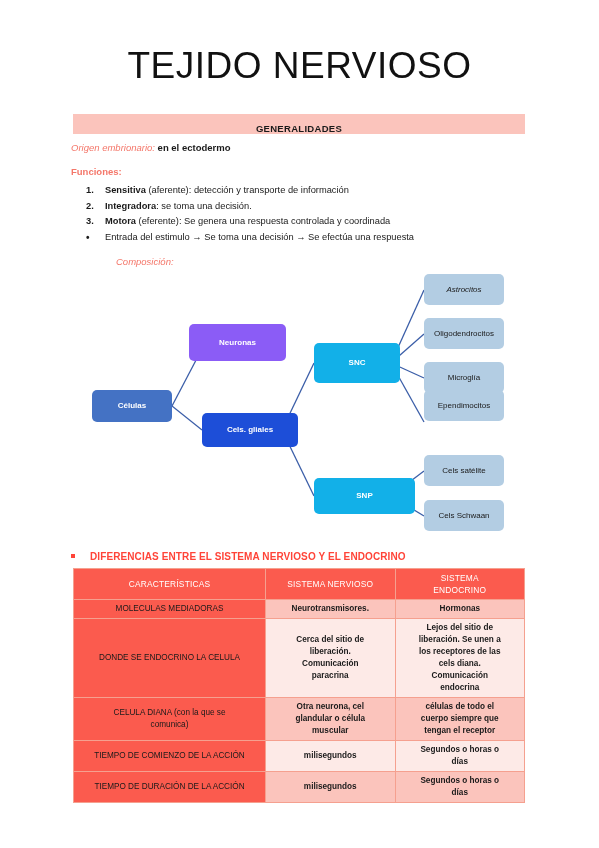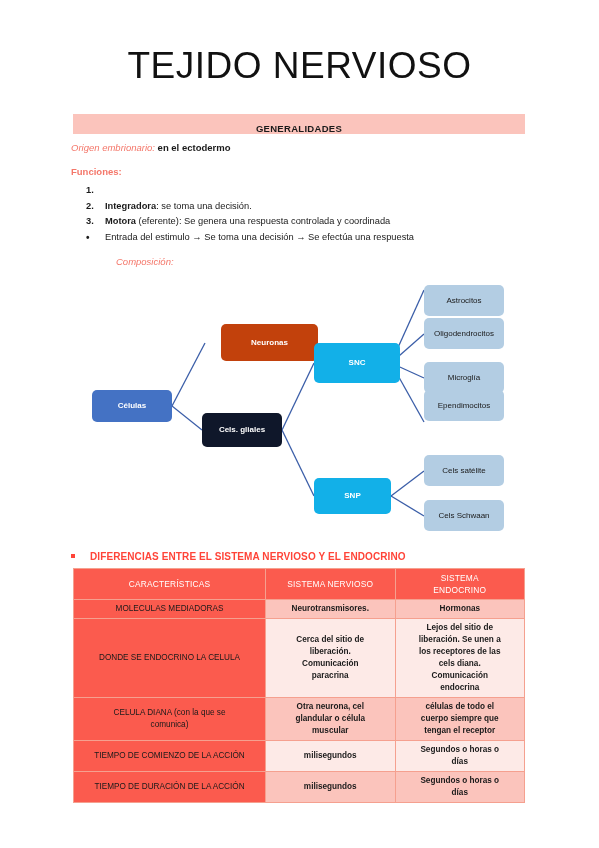--- a/index.html
+++ b/index.html
@@ -47,29 +47,29 @@
   
   .diagram{position:absolute;left:80px;top:265px;width:440px;height:280px;}
   .diagram svg{position:absolute;left:0;top:0;}
   .node{
     position:absolute;border-radius:5px;display:flex;
     align-items:center;justify-content:center;text-align:center;
     font-size:8px;font-weight:700;line-height:1.15;padding:0 3px;
     box-sizing:border-box;
   }
   .n-celulas{left:12px;top:125px;width:80px;height:32px;background:#4472c4;color:#fff;}
-  .n-neuronas{left:141px;top:59px;width:97px;height:37px;background:#c2410c;color:#fff;}
-  .n-gliales{left:122px;top:148px;width:80px;height:34px;background:#0f172a;color:#fff;}
+  .n-neuronas{left:109px;top:59px;width:97px;height:37px;background:#8b5cf6;color:#fff;}
+  .n-gliales{left:122px;top:148px;width:96px;height:34px;background:#1d4ed8;color:#fff;}
   .n-snc{left:234px;top:78px;width:86px;height:40px;background:#12b0e8;color:#fff;}
-  .n-snp{left:234px;top:213px;width:77px;height:36px;background:#12b0e8;color:#fff;}
+  .n-snp{left:234px;top:213px;width:101px;height:36px;background:#12b0e8;color:#fff;}
   .leaf{
     background:#b3cde3;color:#1a1a1a;font-weight:400;font-size:8px;
     left:344px;width:80px;height:31px;
   }
-  .l1{top:20px;} .l2{top:53px;} .l3{top:97px;} .l4{top:125px;}
+  .l1{top:9px;font-style:italic;} .l2{top:53px;} .l3{top:97px;} .l4{top:125px;}
   .l5{top:190px;} .l6{top:235px;}
 
   
   .tbl-title{
     position:absolute;left:71px;top:551px;font-size:10px;font-weight:700;
     color:#ff4438;letter-spacing:.1px;white-space:nowrap;
   }
   .tbl-title .sq{
     display:inline-block;width:4px;height:4px;background:#ff4438;
     vertical-align:2px;margin-right:15px;
@@ -104,20 +104,21 @@
   <div class="lbl-red origen">
     <span>Origen embrionario:</span>
     <span class="val">en el ectodermo</span>
   </div>
 
   <div class="lbl-red funciones">Funciones:</div>
 
   <div class="flist">
     <div class="fitem">
       <span class="fmark">1.</span>
+      <span class="ftext"><strong>Sensitiva</strong><span> (aferente): detección y transporte de información</span></span>
     </div>
     <div class="fitem">
       <span class="fmark">2.</span>
       <span class="ftext"><strong>Integradora</strong><span>: se toma una decisión.</span></span>
     </div>
     <div class="fitem">
       <span class="fmark">3.</span>
       <span class="ftext"><strong>Motora</strong><span> (eferente): Se genera una respuesta controlada y coordinada</span></span>
     </div>
     <div class="fitem">

